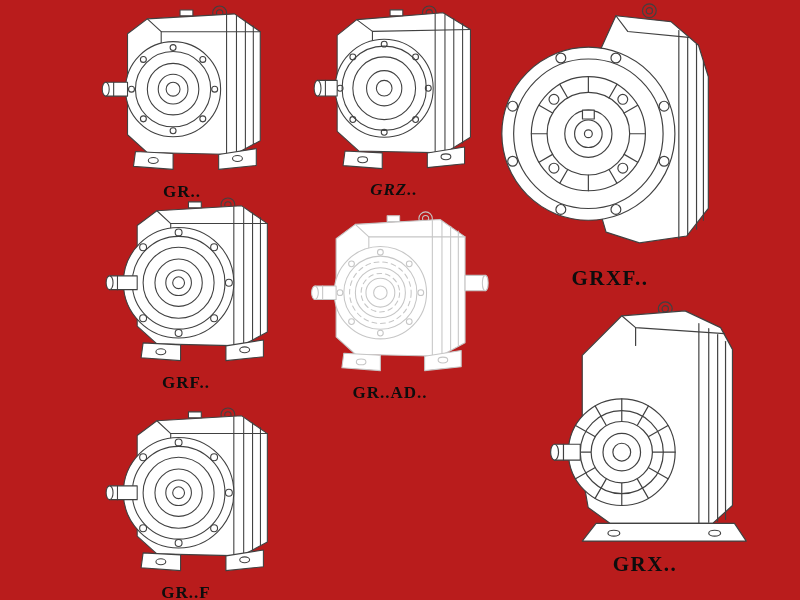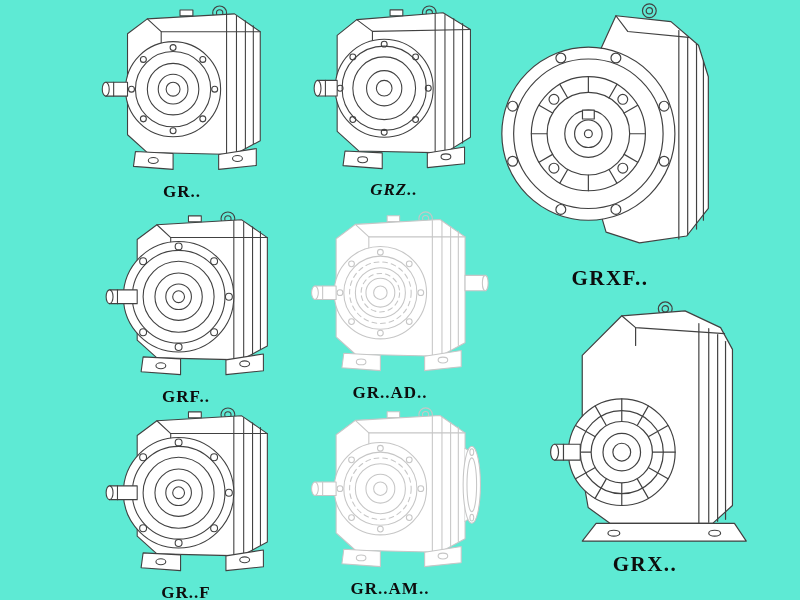--- a/index.html
+++ b/index.html
@@ -1,18 +1,18 @@
 <!DOCTYPE html>
 <html><head>
 <meta charset="utf-8">
 <style>
   * { margin:0; padding:0; box-sizing:border-box; }
   html,body { width:800px; height:600px; background:#ffffff; overflow:hidden; }
   .canvas {
-    position:relative; width:800px; height:600px; background:#5eead4;
+    position:relative; width:800px; height:600px; background:#b91c1c;
     font-family:"Liberation Serif", serif;
   }
   .fig { position:absolute; display:flex; flex-direction:column; align-items:center; }
   .fig svg { display:block; width:100%; height:auto; }
   .model-label {
     font-weight:700; color:#0d0d0d; font-size:17px; letter-spacing:1px;
     margin-top:2px; white-space:nowrap;
   }
   .model-label.lg { font-size:21px; letter-spacing:1.5px; }
   .defs-holder { position:absolute; width:0; height:0; overflow:hidden; }
@@ -170,21 +170,21 @@
         <circle cx="98" cy="136" r="4"></circle>
         <circle cx="63" cy="101" r="5"></circle>
         <circle cx="133" cy="101" r="5"></circle>
         <circle cx="63" cy="171" r="5"></circle>
         <circle cx="133" cy="171" r="5"></circle>
       </g>
     </svg>
     <div class="model-label lg">GRXF..</div>
   </div>
 
-  <div class="fig" style="left:80px; top:208px; width:212px;justify-content:space-between;">
+  <div class="fig" style="left:80px; top:194px; width:212px;justify-content:space-between;">
     <svg viewBox="0 0 215 180">
       <use href="#sym-rf" stroke="#414141"></use>
     </svg>
     <div class="model-label">GRF..</div>
   </div>
 
   <div class="fig" style="left:288px; top:208px; width:204px;justify-content:flex-end;">
     <svg viewBox="0 0 212 180">
       <use href="#sym-rbase" stroke="#c6c6c6"></use>
       <g fill="none" stroke="#c6c6c6" stroke-width="1.1" stroke-linejoin="round" stroke-linecap="round">
@@ -197,34 +197,20 @@
     <div class="model-label">GR..AD..</div>
   </div>
 
   <div class="fig" style="left:80px; top:404px; width:212px;">
     <svg viewBox="0 0 215 180">
       <use href="#sym-rf" stroke="#414141"></use>
     </svg>
     <div class="model-label">GR..F</div>
   </div>
 
-  <div class="fig" style="left:288px; top:404px; width:204px;">
-    <svg viewBox="0 0 212 180">
-      <use href="#sym-rbase" stroke="#c6c6c6"></use>
-      <g fill="none" stroke="#c6c6c6" stroke-width="1.1" stroke-linejoin="round" stroke-linecap="round">
-        <path d="M184 46 L190 50 L190 118 L184 122" fill="#ffffff"></path>
-        <ellipse cx="191" cy="84" rx="9" ry="40" fill="#ffffff"></ellipse>
-        <ellipse cx="191" cy="84" rx="5" ry="28"></ellipse>
-        <ellipse cx="191" cy="50" rx="2" ry="3.5"></ellipse>
-        <ellipse cx="191" cy="118" rx="2" ry="3.5"></ellipse>
-        <circle cx="96" cy="88" r="32" stroke-dasharray="5 4"></circle>
-      </g>
-    </svg>
-    <div class="model-label">GR..AM..</div>
-  </div>
 
   <div class="fig" style="left:519px; top:298px; width:252px;">
     <svg viewBox="0 0 255 255">
       <g fill="none" stroke="#414141" stroke-width="1.2" stroke-linejoin="round" stroke-linecap="round">
         <circle cx="148" cy="11" r="7"></circle>
         <circle cx="148" cy="11" r="3.2"></circle>
         <path d="M104 18 L168 13 L204 30 L216 52 L216 210 L196 228 L92 228 L70 212 L64 178 L64 58 Z" fill="#ffffff"></path>
         <path d="M104 18 L118 30 L208 36"></path>
         <path d="M118 30 L118 48"></path>
         <path d="M182 26 L182 228"></path>

